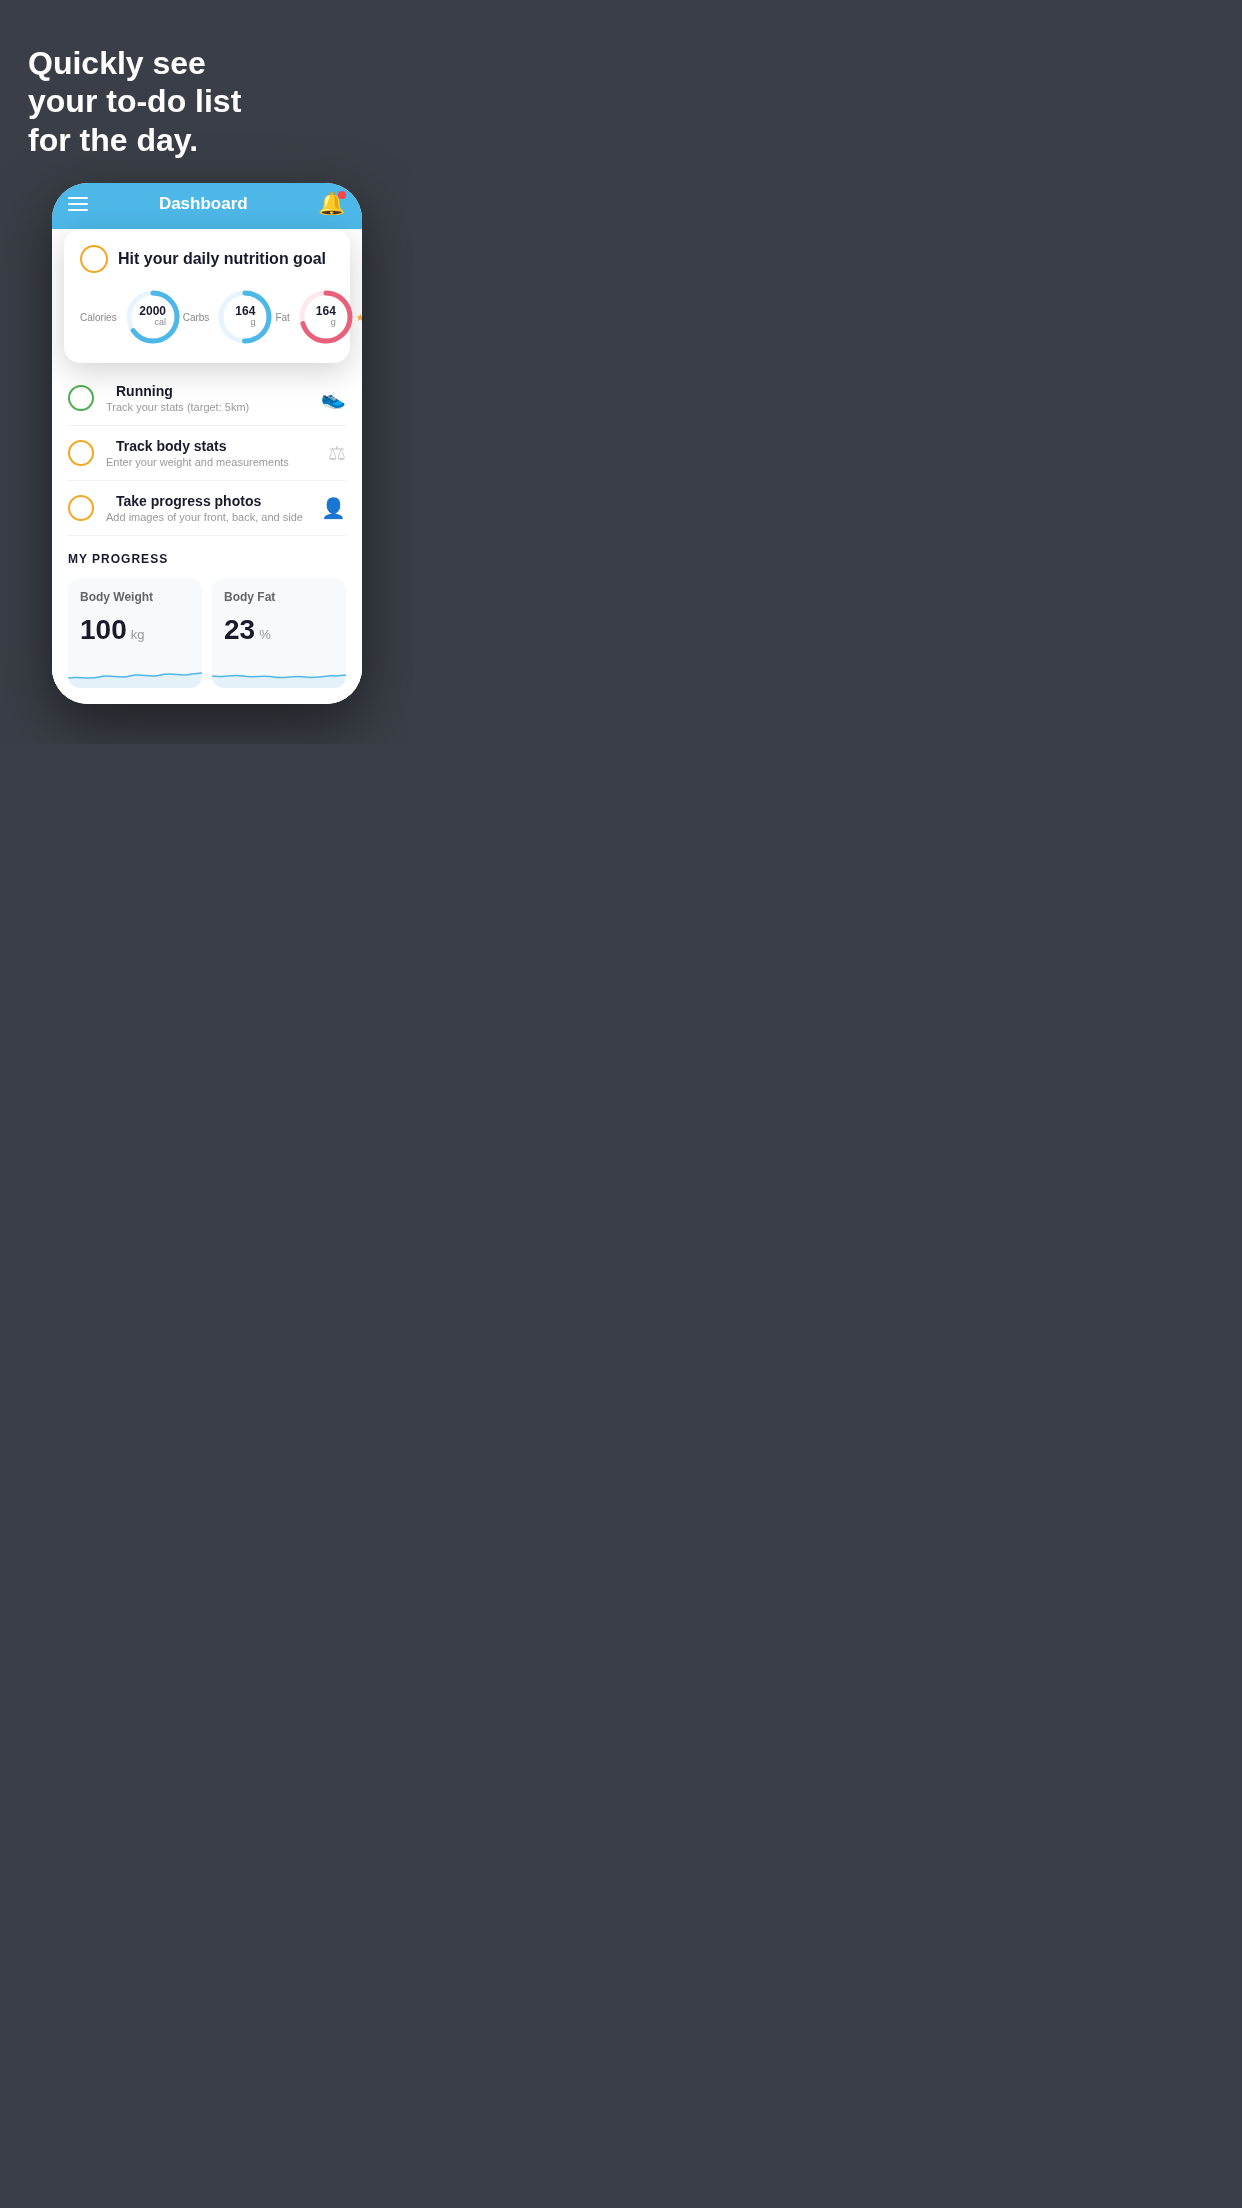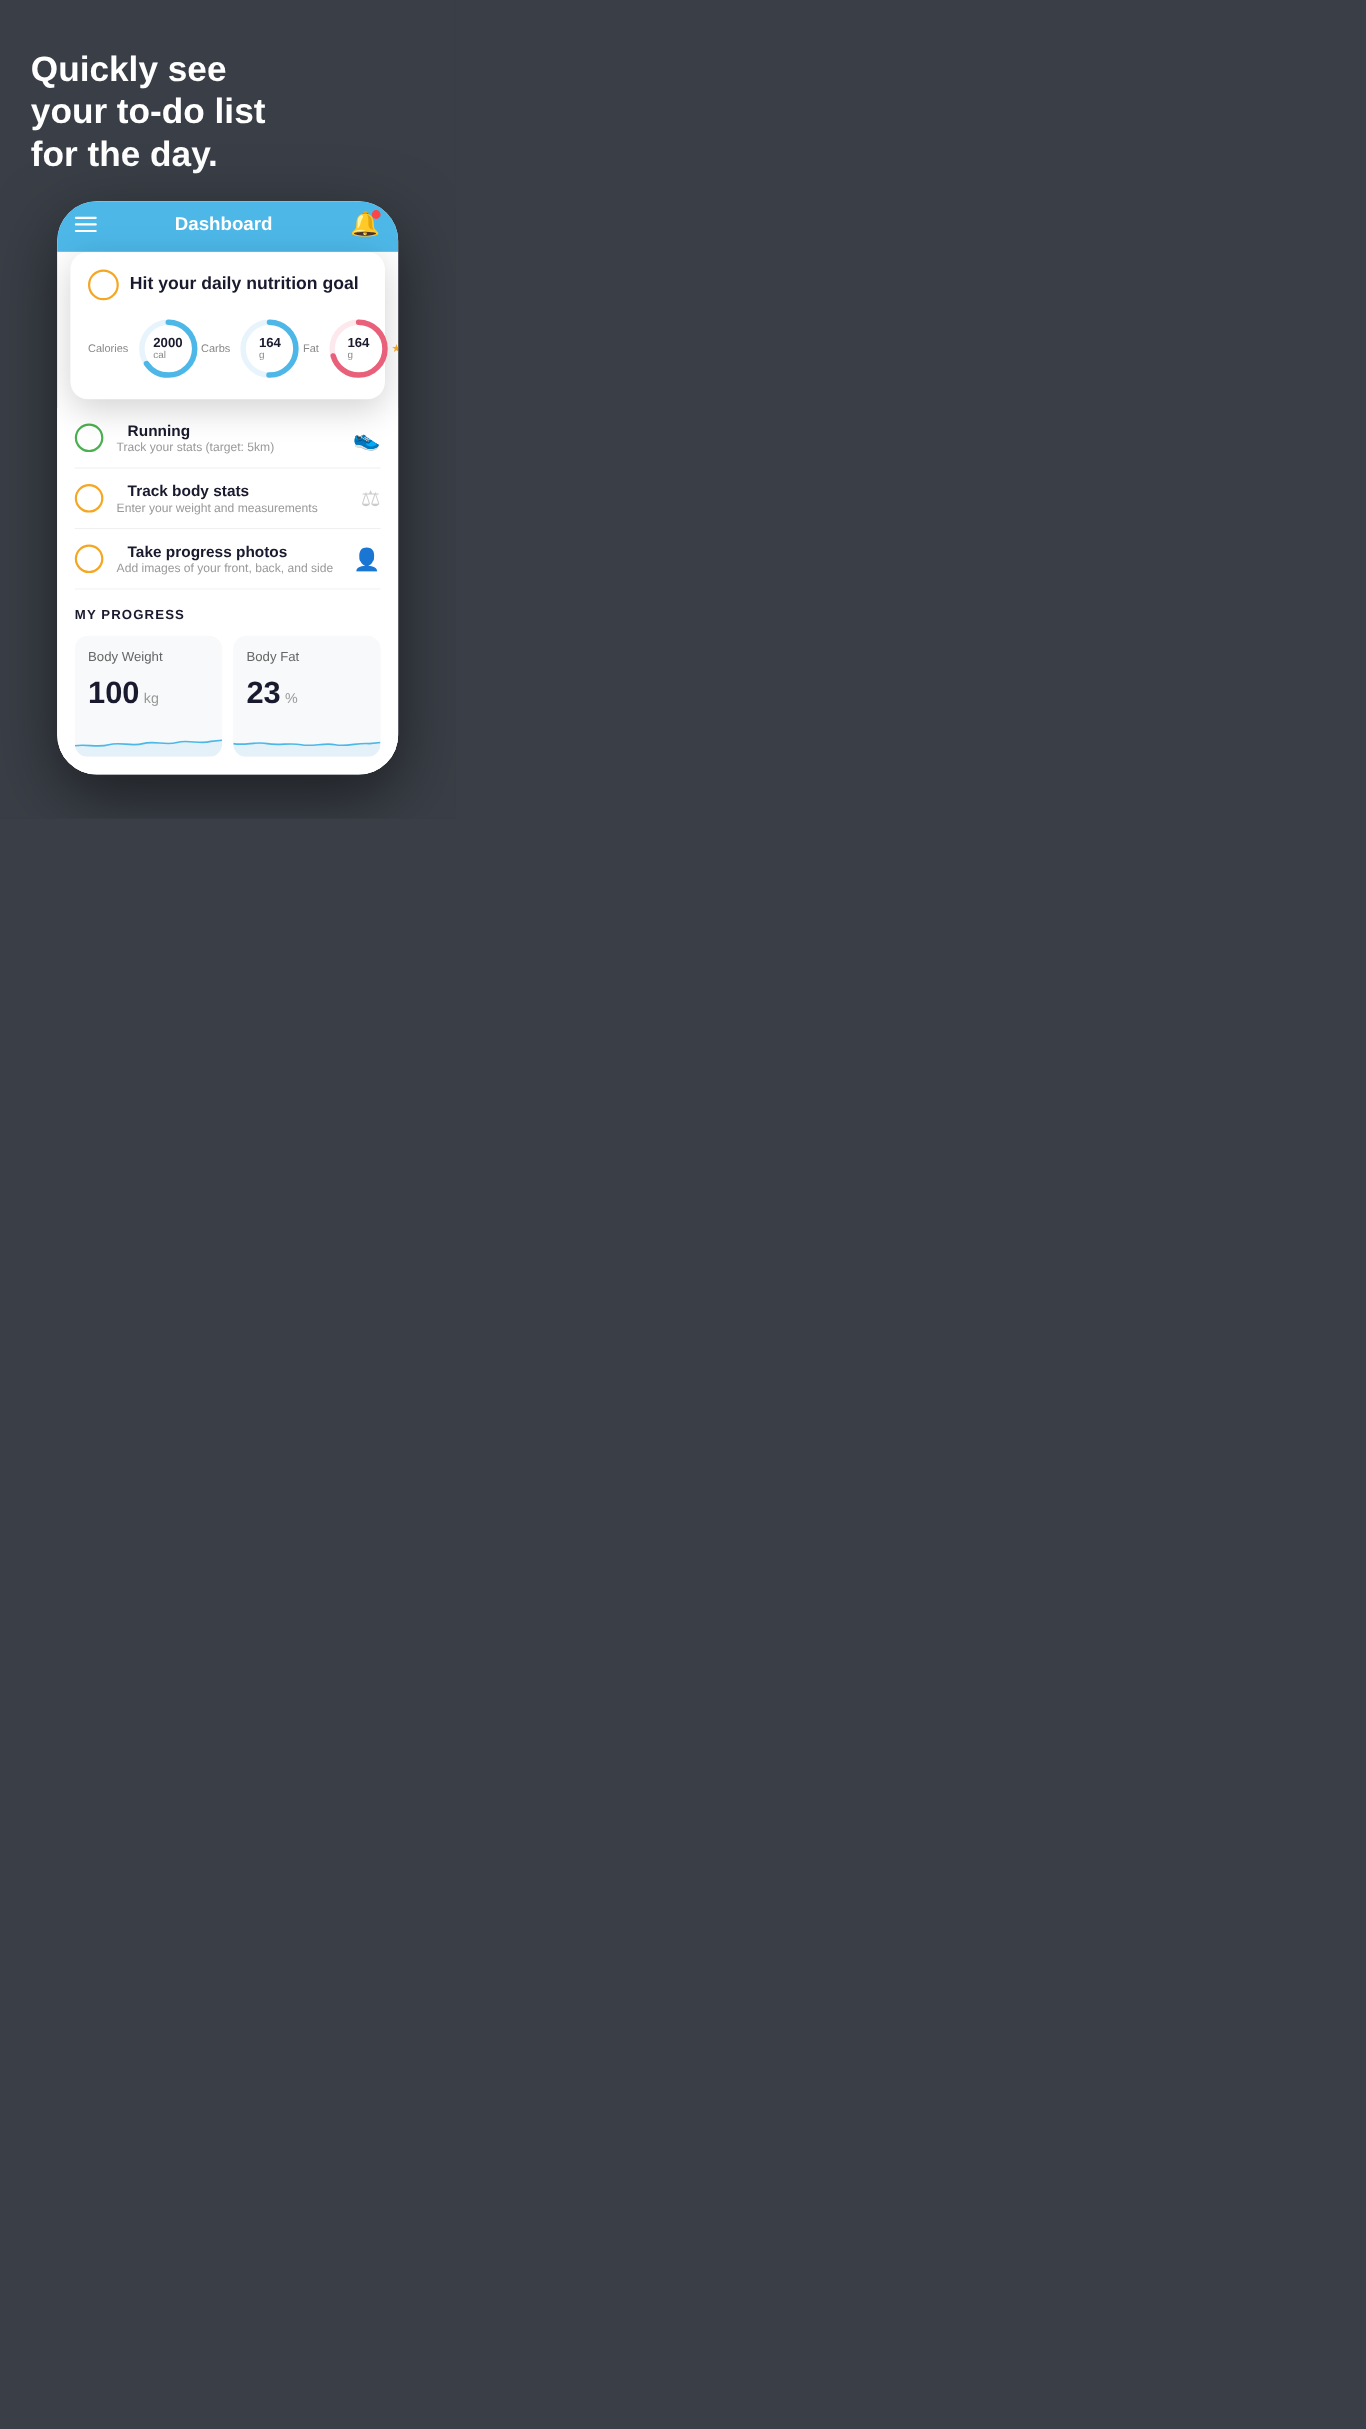--- a/index.html
+++ b/index.html
@@ -260,21 +260,21 @@
 
     .ring-container svg {
       transform: rotate(-90deg);
     }
 
     .ring-text {
       position: absolute;
       top: 50%;
       left: 50%;
       transform: translate(-50%, -50%);
-      text-align: left;
+      text-align: right;
       line-height: 1.1;
     }
 
     .ring-value {
       font-size: 12px;
       font-weight: 700;
       color: #1a1a2e;
     }
 
     .ring-unit {
@@ -360,21 +360,21 @@
       flex: 1;
       background: #f8f9fa;
       border-radius: 12px;
       padding: 12px;
       overflow: hidden;
     }
 
     .progress-card-title {
       font-size: 12px;
       color: #666;
-      font-weight: 400;
+      font-weight: 700;
       margin-bottom: 10px;
     }
 
     .progress-value-row {
       display: flex;
       align-items: baseline;
       gap: 4px;
       margin-bottom: 12px;
     }
 

